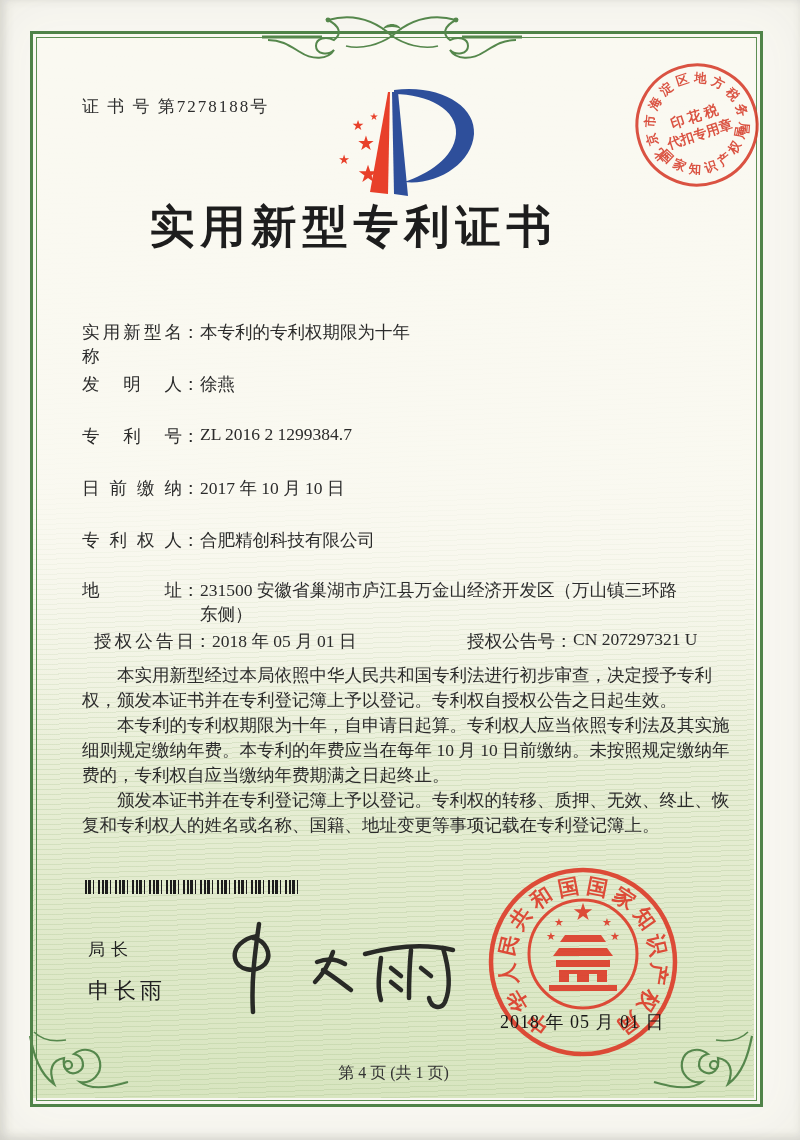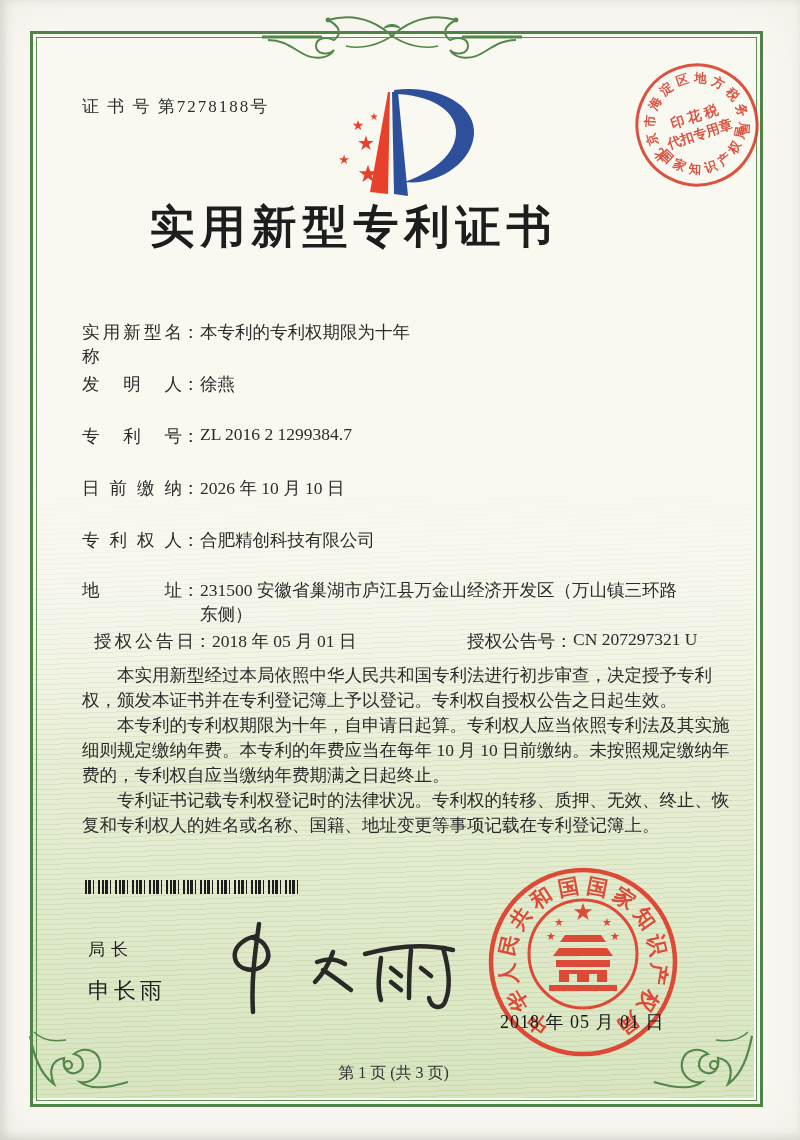--- a/index.html
+++ b/index.html
@@ -100,21 +100,21 @@
     <span class="val">徐燕</span>
   </div>
   <div class="f-row" style="top:424px;">
     <span class="lbl">专利号</span>
       <span class="colon">：</span>
     <span class="val">ZL 2016 2 1299384.7</span>
   </div>
   <div class="f-row" style="top:476px;">
     <span class="lbl">日前缴纳</span>
       <span class="colon">：</span>
-    <span class="val">2026 年 10 月 10 日</span>
+    <span class="val">2017 年 10 月 10 日</span>
   </div>
   <div class="f-row" style="top:528px;">
     <span class="lbl">专利权人</span>
       <span class="colon">：</span>
     <span class="val">合肥精创科技有限公司</span>
   </div>
   <div class="f-row" style="top:578px;">
     <span class="lbl">地址</span>
       <span class="colon">：</span>
     <span class="val val-wrap">231500 安徽省巢湖市庐江县万金山经济开发区（万山镇三环路东侧）</span>
@@ -126,21 +126,21 @@
     <span class="grant-right">
       <span class="lbl">授权公告号</span>
         <span class="colon">：</span>
       <span class="val">CN 207297321 U</span>
     </span>
   </div>
 
   <div class="abs paras">
     <p>本实用新型经过本局依照中华人民共和国专利法进行初步审查，决定授予专利权，颁发本证书并在专利登记簿上予以登记。专利权自授权公告之日起生效。</p>
     <p>本专利的专利权期限为十年，自申请日起算。专利权人应当依照专利法及其实施细则规定缴纳年费。本专利的年费应当在每年 10 月 10 日前缴纳。未按照规定缴纳年费的，专利权自应当缴纳年费期满之日起终止。</p>
-    <p>专利证书记载专利权登记时的法律状况。专利权的转移、质押、无效、终止、恢复和专利权人的姓名或名称、国籍、地址变更等事项记载在专利登记簿上。</p>
+    <p>颁发本证书并在专利登记簿上予以登记。专利权的转移、质押、无效、终止、恢复和专利权人的姓名或名称、国籍、地址变更等事项记载在专利登记簿上。</p>
   </div>
 
   <div class="abs barcode"></div>
 
   <div class="abs sig-title">局长</div>
   <div class="abs sig-name">申长雨</div>
   <svg class="abs" style="left:205px;top:918px;" width="280" height="100" viewBox="0 0 280 100">
     <g stroke="#161616" stroke-width="4.5" fill="none" stroke-linecap="round" opacity=".9">
       <path d="M52,18 C38,20 28,30 30,40 C32,52 50,56 60,46 C68,36 60,22 48,20"></path>
       <path d="M54,6 C50,34 46,64 48,94"></path>
@@ -219,15 +219,15 @@
           <text x="80" y="124" transform="rotate(0,80,80)" text-anchor="middle" dominant-baseline="central" font-size="12.5" font-weight="bold" fill="#d63c2a">识</text>
           <text x="80" y="124" transform="rotate(-20.66666666666667,80,80)" text-anchor="middle" dominant-baseline="central" font-size="12.5" font-weight="bold" fill="#d63c2a">产</text>
           <text x="80" y="124" transform="rotate(-41.33333333333333,80,80)" text-anchor="middle" dominant-baseline="central" font-size="12.5" font-weight="bold" fill="#d63c2a">权</text>
           <text x="80" y="124" transform="rotate(-62,80,80)" text-anchor="middle" dominant-baseline="central" font-size="12.5" font-weight="bold" fill="#d63c2a">局</text>
         </g>
       <text x="80" y="76" text-anchor="middle" font-size="14" font-weight="bold" fill="#d63c2a">印 花 税</text>
       <text x="80" y="94" text-anchor="middle" font-size="13.5" font-weight="bold" fill="#d63c2a">代扣专用章</text>
     </g>
   </svg>
 
-  <div class="abs footer">第 1 页 (共 3 页)</div>
+  <div class="abs footer">第 4 页 (共 1 页)</div>
 
 </div>
 
 </body></html>

